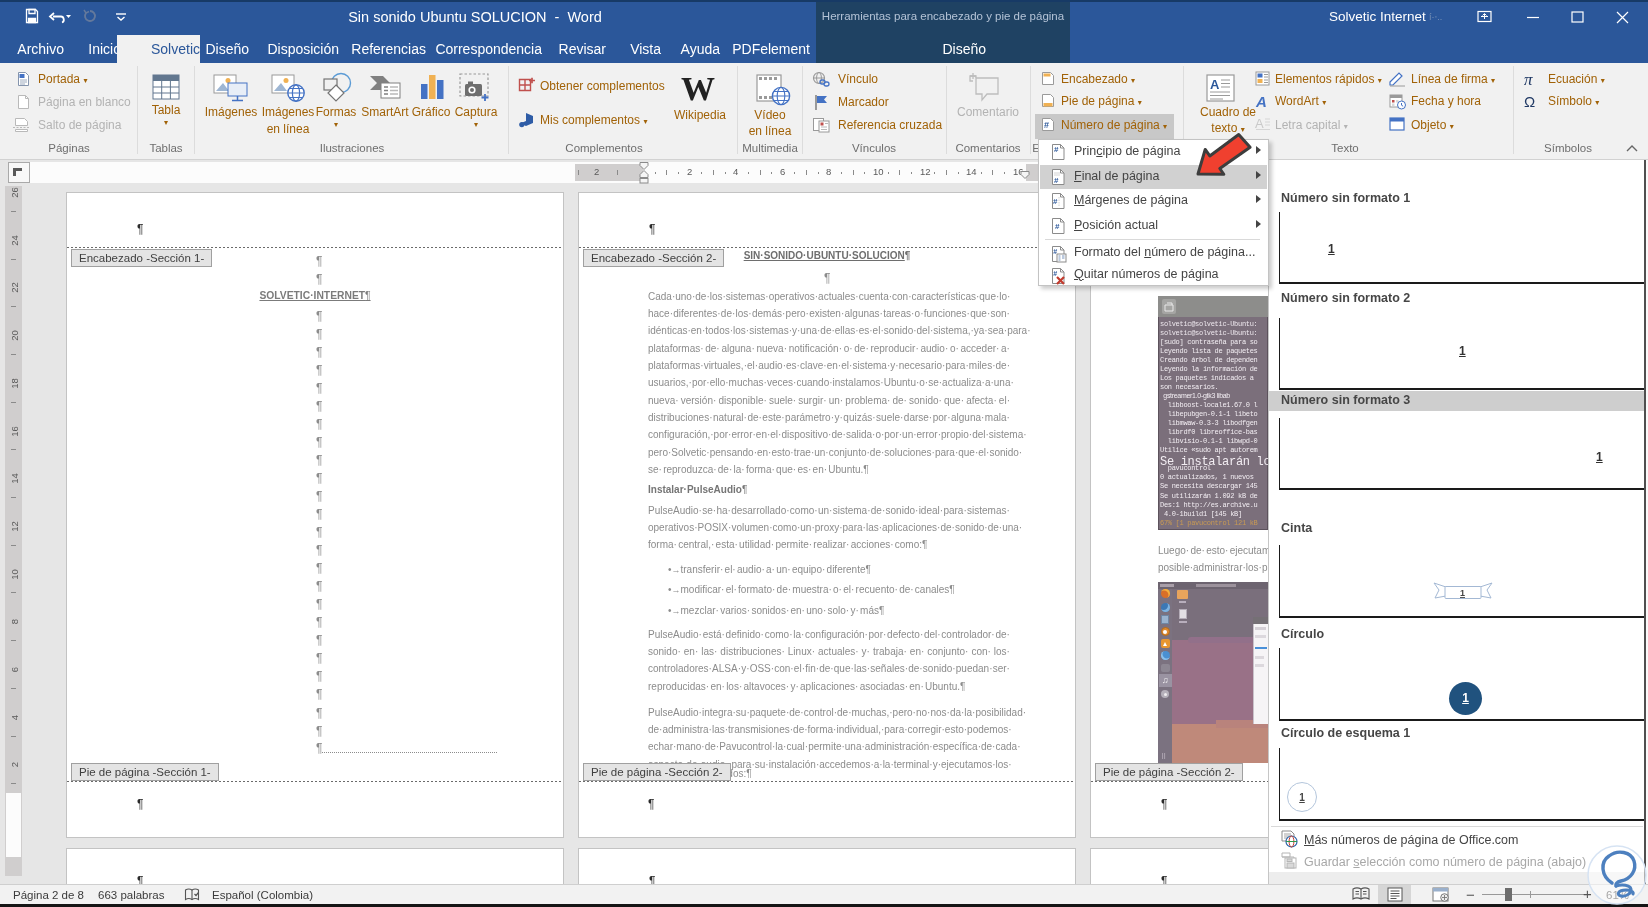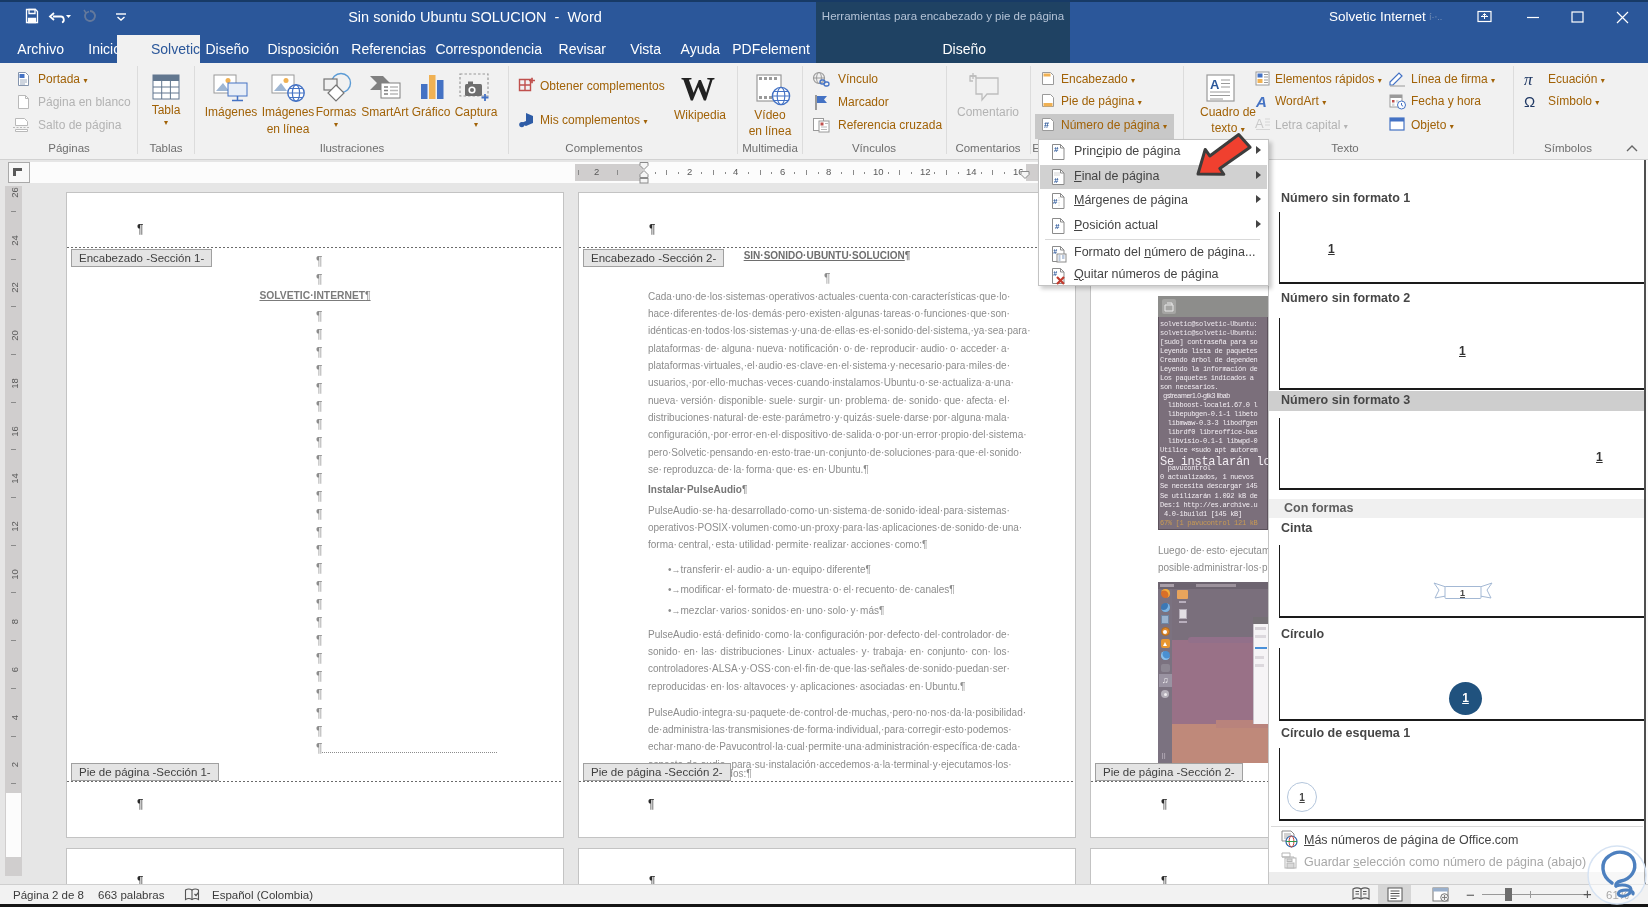--- a/index.html
+++ b/index.html
@@ -889,21 +889,20 @@
     <div style="position:absolute;left:9.5px;top:158px;width:1.5px;height:70px;background:#1a1a1a"></div>
     <div style="position:absolute;left:9.5px;top:228px;width:366.5px;height:1.5px;background:#1a1a1a"></div>
     <div style="position:absolute;left:374.5px;top:158px;width:1.5px;height:70px;background:#1a1a1a"></div>
     <div class="num1" style="left:190px;top:184px">1</div>
     <div style="position:absolute;left:0;top:231px;width:376px;height:20px;background:#cecece"></div>
     <div class="plab" style="top:233px">Número sin formato 3</div>
     <div style="position:absolute;left:9.5px;top:258px;width:1.5px;height:70px;background:#1a1a1a"></div>
     <div style="position:absolute;left:9.5px;top:328px;width:366.5px;height:1.5px;background:#1a1a1a"></div>
     <div style="position:absolute;left:374.5px;top:258px;width:1.5px;height:70px;background:#1a1a1a"></div>
     <div class="num1" style="left:327px;top:290px">1</div>
-    <div class="phead" style="top:339px;height:19px">Con formas</div>
     <div class="plab" style="top:361px">Cinta</div>
     <div style="position:absolute;left:9.5px;top:385px;width:1.5px;height:71px;background:#1a1a1a"></div>
     <div style="position:absolute;left:9.5px;top:456px;width:366.5px;height:1.5px;background:#1a1a1a"></div>
     <div style="position:absolute;left:374.5px;top:385px;width:1.5px;height:71px;background:#1a1a1a"></div>
     <svg style="position:absolute;left:162px;top:421px" width="64" height="22" viewBox="0 0 64 22">
 <g fill="#fff" stroke="#a3b8d4" stroke-width="1">
 <path d="M15 6 L3 2 L8 9 L4 17 L15 15 Z"></path>
 <path d="M49 6 L61 2 L56 9 L60 17 L49 15 Z"></path>
 <rect x="14" y="5.5" width="36" height="12" rx="1"></rect>
 </g>

